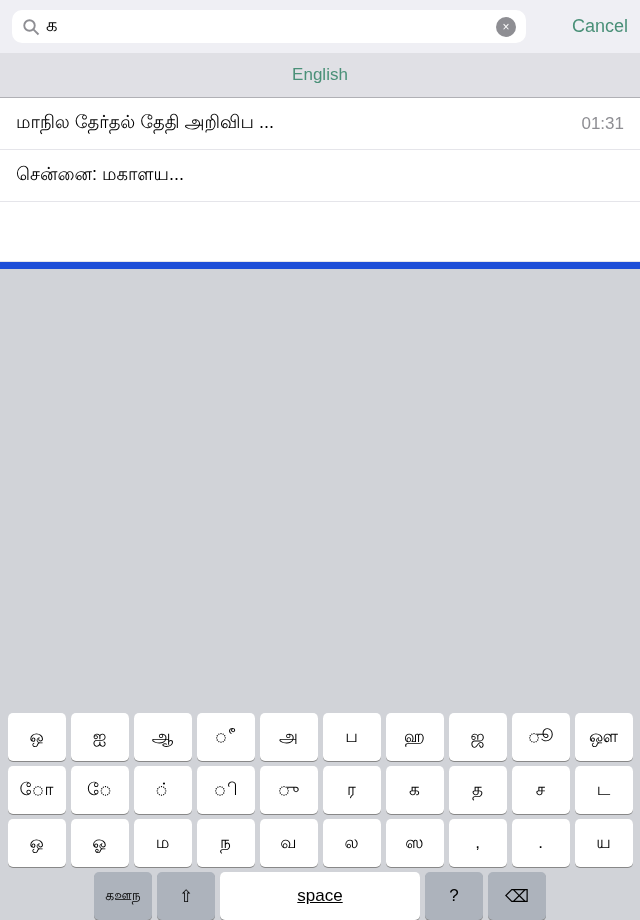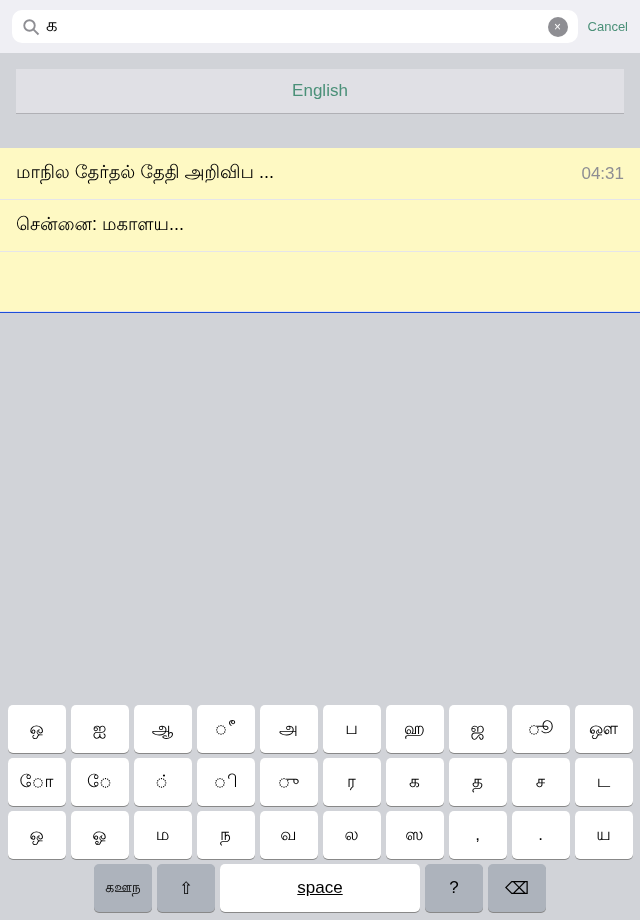--- a/index.html
+++ b/index.html
@@ -53,29 +53,30 @@
       justify-content: center;
       cursor: pointer;
       color: #fff;
       font-size: 12px;
       flex-shrink: 0;
     }
     .cancel-btn {
       background: none;
       border: none;
       color: #4a9078;
-      font-size: 13px;
+      font-size: 18px;
       cursor: pointer;
       white-space: nowrap;
+      margin-left: 36px;
     }
 
     
     .segment-control {
       display: flex;
-      margin: 16px;
+      margin: 0;
       background: #4d7c0f;
       border-bottom: 1px solid #b0b0b5;
     }
     .segment-btn {
       flex: 1;
       padding: 12px 0;
       font-size: 17px;
       border: none;
       cursor: pointer;
       text-align: center;
@@ -84,23 +85,22 @@
       background: #e0e0e5;
       color: #4a9078;
     }
     .segment-btn.active {
       background: #4a9078;
       color: #fff;
     }
 
     
     .results-area {
-      background: #fef9c3;
-      border-bottom: 1px solid #1d4ed8;
-      margin-top: 34px;
+      background: #ffffff;
+      border-bottom: 7px solid #1d4ed8;
     }
     .result-row {
       display: flex;
       align-items: center;
       justify-content: space-between;
       padding: 14px 16px;
       border-bottom: 1px solid #e5e5ea;
     }
     .result-text {
       font-size: 18px;
@@ -162,21 +162,20 @@
       text-decoration: underline;
     }
     .key.special {
       font-size: 14px;
       color: #000;
     }
     .bottom-row {
       display: flex;
       gap: 5px;
       margin-bottom: 0;
-      padding-bottom: 8px;
       justify-content: center;
     }
   </style>
 </head>
 <body>
 
 <div class="search-bar">
   <div class="search-input-wrap">
     <svg class="search-icon-svg" viewBox="0 0 24 24" fill="none" stroke="currentColor" stroke-width="2.5">
       <circle cx="10" cy="10" r="7"></circle>
@@ -188,21 +187,21 @@
   <button class="cancel-btn">Cancel</button>
 </div>
 
 <div class="segment-control">
   <button class="segment-btn inactive">English</button>
 </div>
 
 <div class="results-area">
   <div class="result-row">
     <span class="result-text">மாநில தேர்தல் தேதி அறிவிப ...</span>
-    <span class="result-time">04:31</span>
+    <span class="result-time">01:31</span>
   </div>
   <div class="result-row">
     <span class="result-text">சென்னை: மகாளய...</span>
   </div>
   <div class="empty-row"></div>
 </div>
 
 <div class="keyboard">
 
   <div class="key-row">

